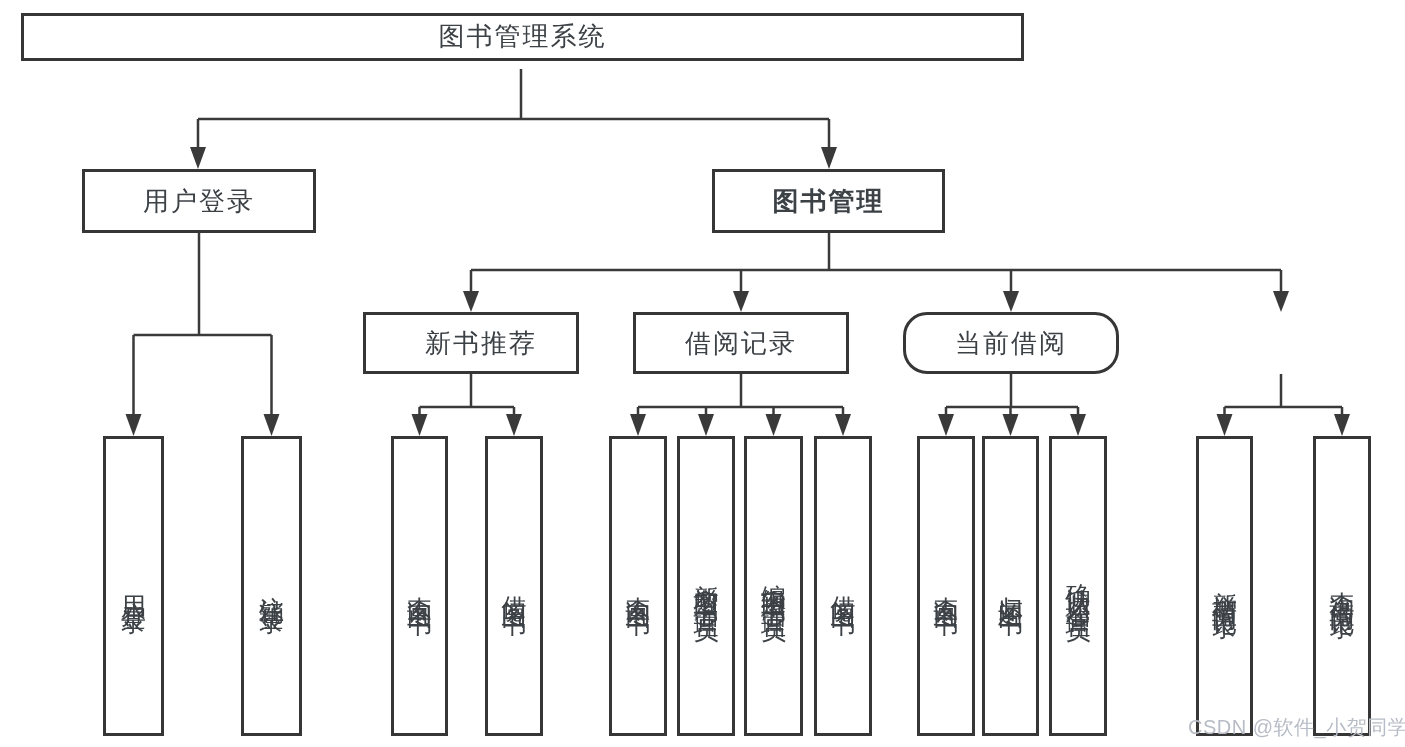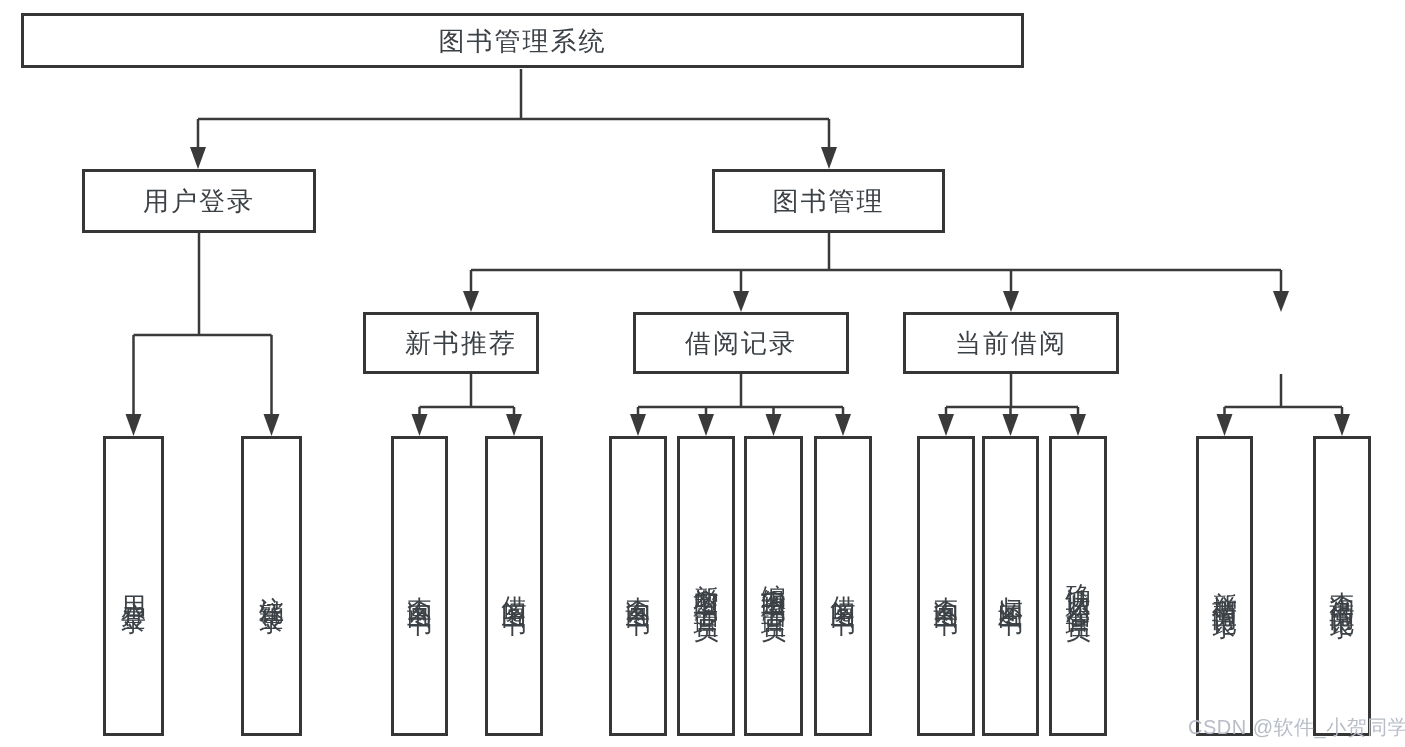--- a/index.html
+++ b/index.html
@@ -98,38 +98,38 @@
       <polygon points="765.5,414 781.5,414 773.5,436"></polygon>
       <polygon points="835,414 851,414 843,436"></polygon>
       <polygon points="938,414 954,414 946,436"></polygon>
       <polygon points="1002.5,414 1018.5,414 1010.5,436"></polygon>
       <polygon points="1070,414 1086,414 1078,436"></polygon>
       <polygon points="1216.5,414 1232.5,414 1224.5,436"></polygon>
       <polygon points="1334,414 1350,414 1342,436"></polygon>
     </g>
   </svg>
 
-  <div class="box" style="left:21px; top:13px; width:1003px; height:55px;">
+  <div class="box" style="left:21px; top:13px; width:1003px; height:48px;font-family:Liberation Serif, serif;">
     <span class="h-label">图书管理系统</span>
   </div>
 
   <div class="box" style="left:82px; top:169px; width:234px; height:64px;">
     <span class="h-label">用户登录</span>
   </div>
-  <div class="box" style="left:712px; top:169px; width:233px; height:64px;">
+  <div class="box" style="left:712px; top:169px; width:233px; height:64px;font-weight:bold;">
     <span class="h-label">图书管理</span>
   </div>
 
-  <div class="box" style="left:363px; top:312px; width:176px; height:62px;padding-left:20px;">
+  <div class="box" style="left:363px; top:312px; width:216px; height:62px;padding-left:20px;">
     <span class="h-label">新书推荐</span>
   </div>
   <div class="box" style="left:633px; top:312px; width:216px; height:62px;">
     <span class="h-label">借阅记录</span>
   </div>
-  <div class="box" style="left:903px; top:312px; width:216px; height:62px;">
+  <div class="box" style="left:903px; top:312px; width:216px; height:62px;border-radius:24px;">
     <span class="h-label">当前借阅</span>
   </div>
 
   <div class="box" style="left:103px; top:436px; width:61px; height:300px;">
     <span class="v-label">用户登录</span>
   </div>
   <div class="box" style="left:241px; top:436px; width:61px; height:300px;">
     <span class="v-label">注销登录</span>
   </div>
 

